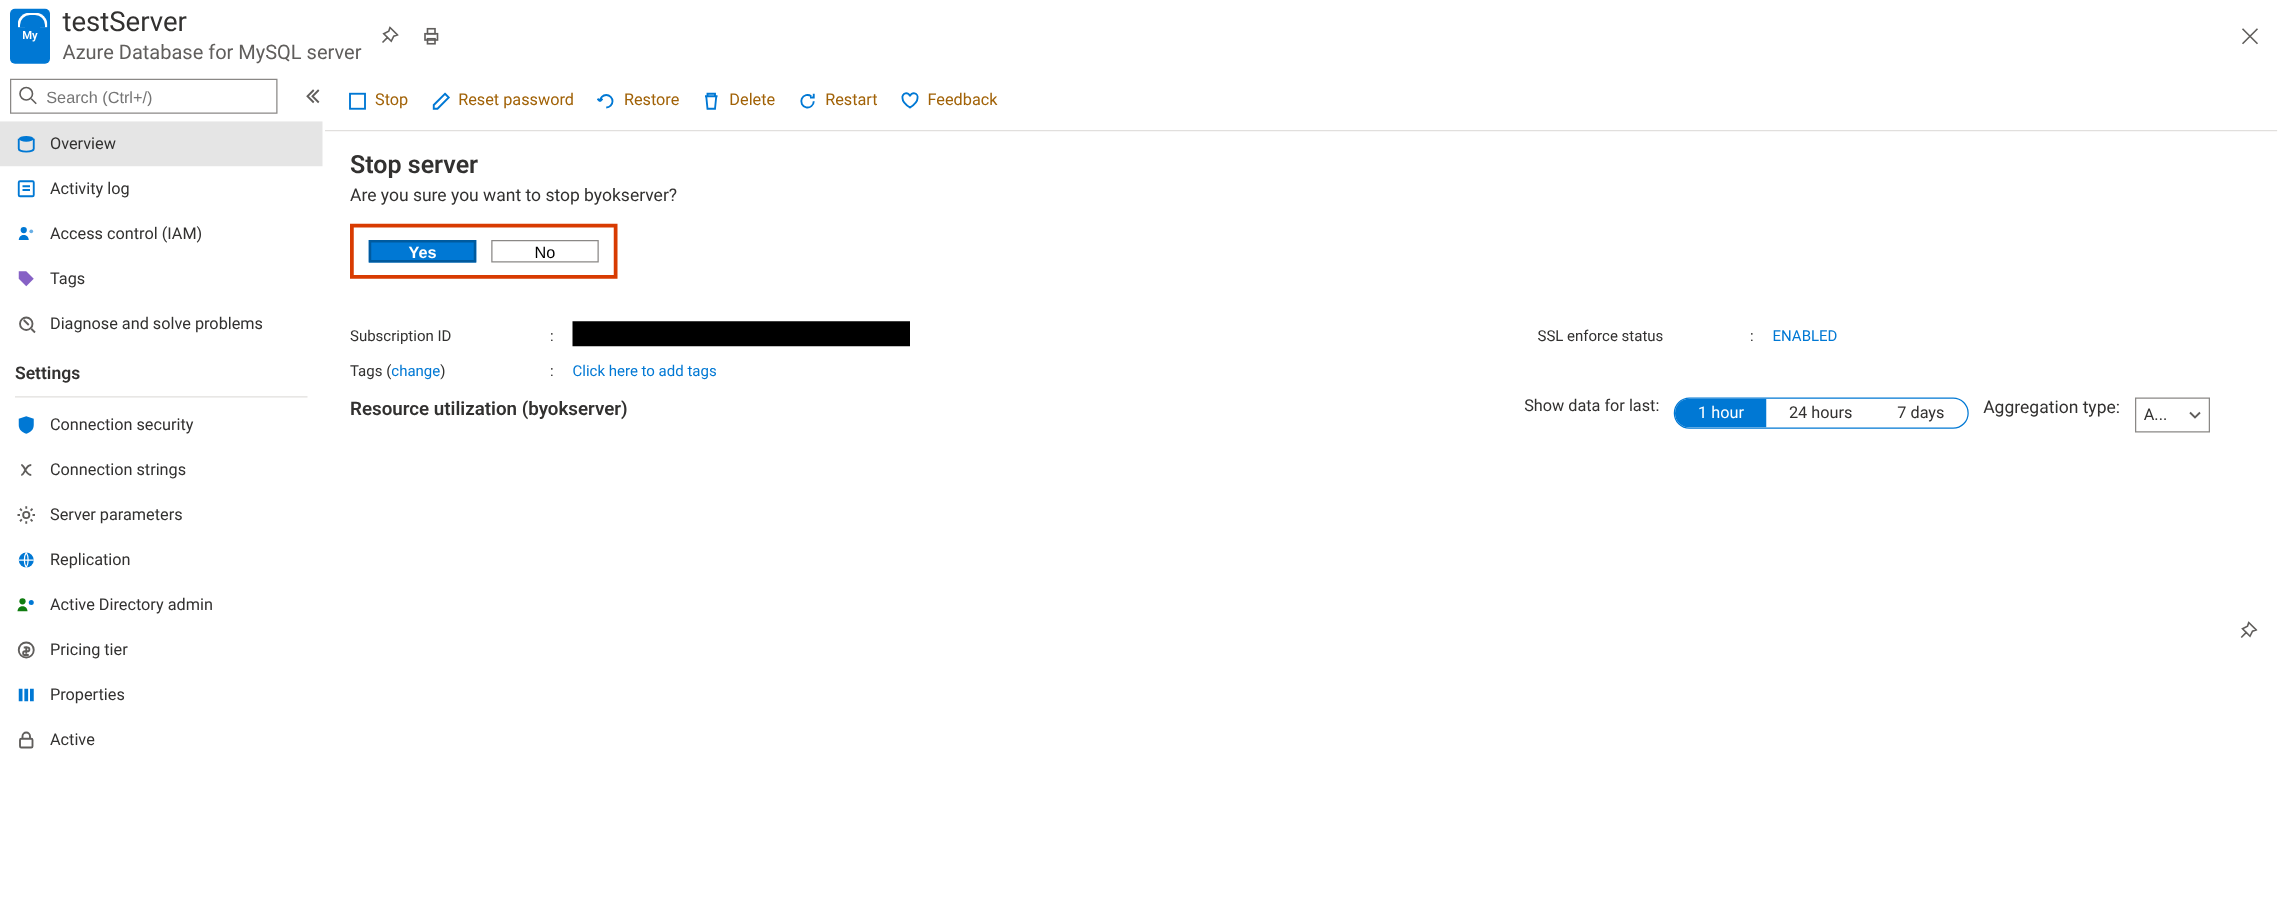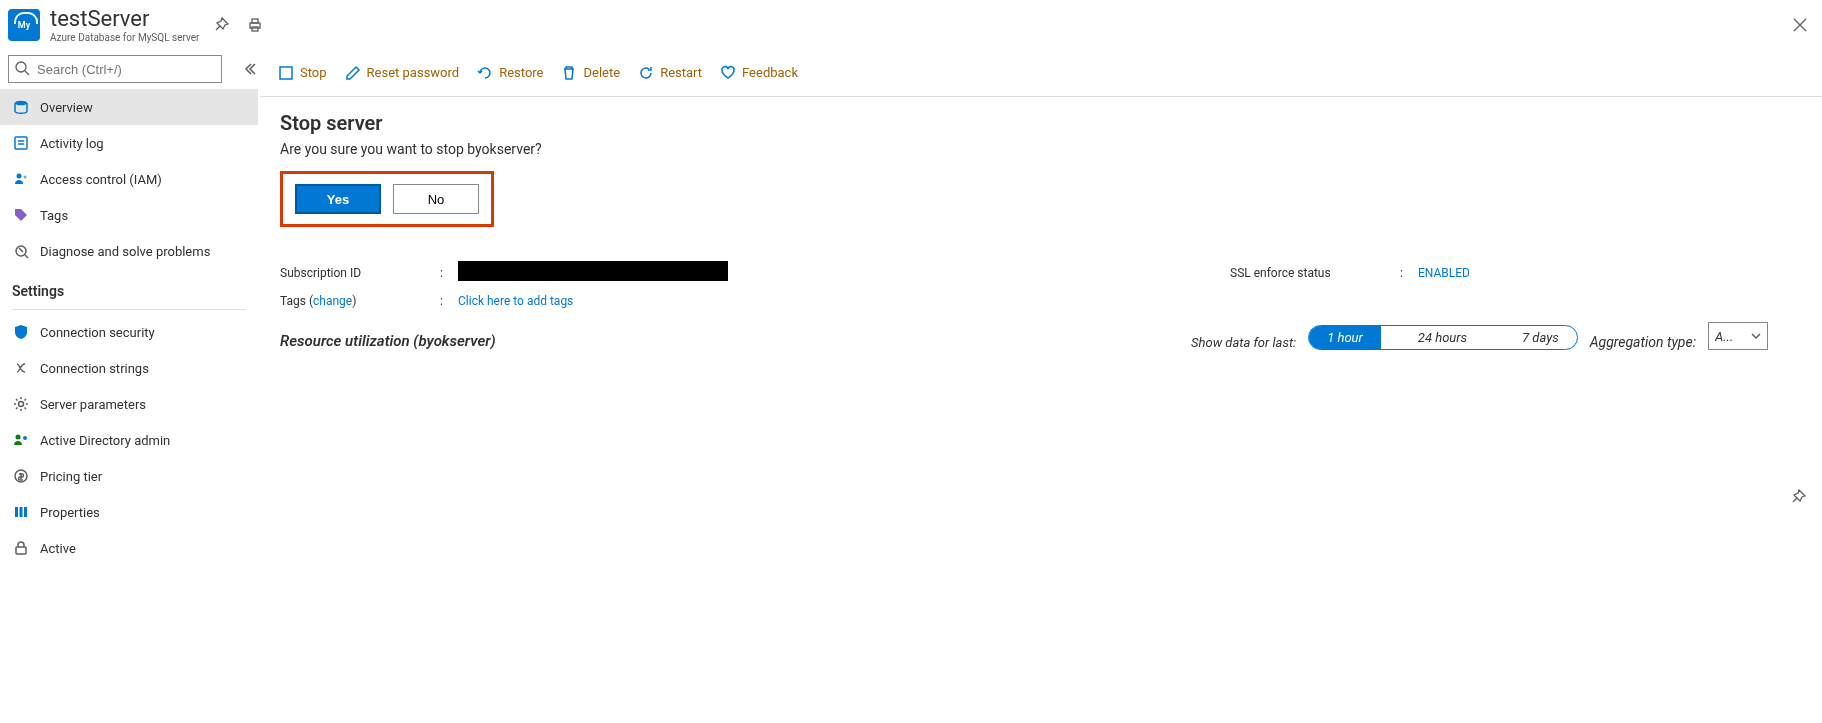--- a/index.html
+++ b/index.html
@@ -15,34 +15,34 @@
   }
 
   
   .header {
     display: flex;
     align-items: center;
     padding: 6px 10px 6px 8px;
     gap: 10px;
   }
   .header .logo {
-    width: 32px; height: 32px;
+    width: 32px; height: 44px;
     background: #0078d4;
     border-radius: 4px;
     display:flex;align-items:center;justify-content:center;
     color:#fff;font-size:9px;font-weight:600;
     position:relative;
   }
   .header .logo::before{
     content:""; position:absolute; top:3px; left:6px; width:20px; height:10px;
     border:2px solid #fff; border-bottom:none; border-radius:10px 10px 0 0;
   }
   .header .title-wrap { display:flex; flex-direction:column; }
   .header h1 { font-size: 22px; font-weight:400; color:#323130; line-height:1.2; }
-  .header .subtitle { font-size:10px; color:#605e5c; }
+  .header .subtitle { font-size:16px; color:#605e5c; }
   .header .icon-btn {
     width:24px;height:24px;display:flex;align-items:center;justify-content:center;
     color:#605e5c; cursor:pointer;
   }
   .header .close { margin-left:auto; font-size:16px; }
 
   
   .body {
     display:flex;
     height: calc(100% - 50px);
@@ -123,48 +123,47 @@
   .dialog-title{font-size:20px;font-weight:600;color:#323130;margin-bottom:6px;}
   .dialog-text{font-size:14px;color:#323130;margin-bottom:14px;}
 
   .confirm-box{
     border:3px solid #d83b01;
     padding:10px 12px;
     display:inline-flex;gap:12px;
     margin-bottom:24px;
   }
   .btn{
-    min-width:86px;height:30px;
+    min-width:86px;height:18px;
     border:1px solid #8a8886;
     background:#fff;font-size:13px;cursor:pointer;
     display:flex;align-items:center;justify-content:center;
   }
   .btn.primary{
     background:#0078d4;border:2px solid #005a9e;color:#fff;font-weight:600;
   }
 
   .prop-row{display:flex;align-items:center;margin:10px 0;font-size:12px;}
   .prop-label{width:160px;color:#323130;}
   .prop-colon{width:18px;}
   .prop-val{color:#323130;}
   .prop-val a, .link{color:#0078d4;text-decoration:none;cursor:pointer;}
   .prop-col2{position:absolute;left:950px;display:flex;align-items:center;}
   .prop-col2 .prop-label{width:170px;}
   .black-bar{display:inline-block;width:270px;height:20px;background:#000;}
 
   
   .res-row{
-    display:flex;align-items:flex-end;justify-content:flex-end;
-    gap:12px;margin:14px 0 6px;padding-right:34px;font-style:italic;
+    display:flex;align-items:flex-start;justify-content:flex-end;
+    gap:12px;margin:14px 0 6px;padding-right:34px;
   }
   .res-row .lead{margin-right:auto;font-size:15px;font-weight:600;}
   .pill-group{
     display:flex;border:1px solid #0078d4;border-radius:16px;overflow:hidden;
     font-size:13px;
-    gap:19px;
   }
   .pill{padding:4px 18px;cursor:pointer;color:#323130;}
   .pill.active{background:#0078d4;color:#fff;}
   .agg-label{font-size:14px;}
   .agg-select{
     border:1px solid #8a8886;height:28px;width:60px;
     display:flex;align-items:center;justify-content:space-between;
     padding:0 6px;cursor:pointer;font-size:13px;
   }
   .pin-icon{position:absolute;right:16px;top:392px;cursor:pointer;color:#605e5c;}
@@ -297,20 +296,29 @@
         <span>Connection strings</span>
       </div>
       <div class="nav-item">
         <span class="icn">
             <svg width="16" height="16" viewBox="0 0 16 16" fill="none" stroke="#605e5c" stroke-width="1.5">
               <circle cx="8" cy="8" r="2.5"></circle>
               <path d="M8 1v2M8 13v2M1 8h2M13 8h2M3 3l1.5 1.5M11.5 11.5L13 13M13 3l-1.5 1.5M4.5 11.5L3 13"></path>
             </svg>
           </span>
         <span>Server parameters</span>
+      </div>
+      <div class="nav-item">
+        <span class="icn">
+            <svg width="16" height="16" viewBox="0 0 16 16">
+              <circle cx="8" cy="8" r="6" fill="#0078d4"></circle>
+              <path d="M2 8h12M8 2c2 3 2 9 0 12M8 2c-2 3-2 9 0 12" stroke="#fff" stroke-width="1" fill="none"></path>
+            </svg>
+          </span>
+        <span>Replication</span>
       </div>
       <div class="nav-item">
         <span class="icn">
             <svg width="16" height="16" viewBox="0 0 16 16" fill="#107c10">
               <circle cx="5" cy="5" r="2.5"></circle>
               <path d="M1 13c0-2.5 2-4 4-4s4 1.5 4 4"></path>
               <circle cx="12" cy="6" r="2" fill="#0078d4"></circle>
             </svg>
           </span>
         <span>Active Directory admin</span>

